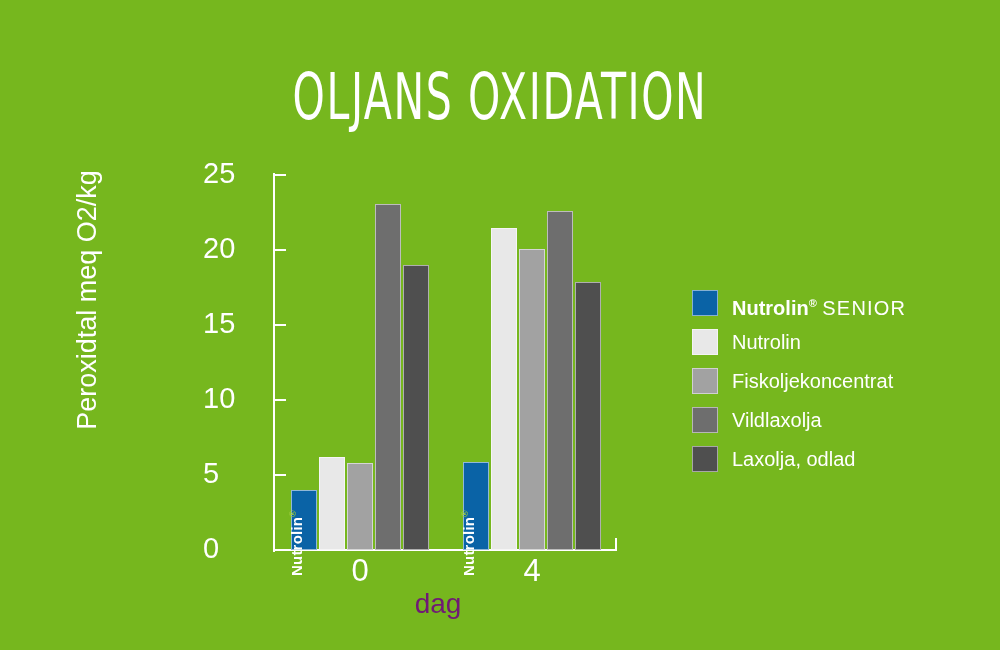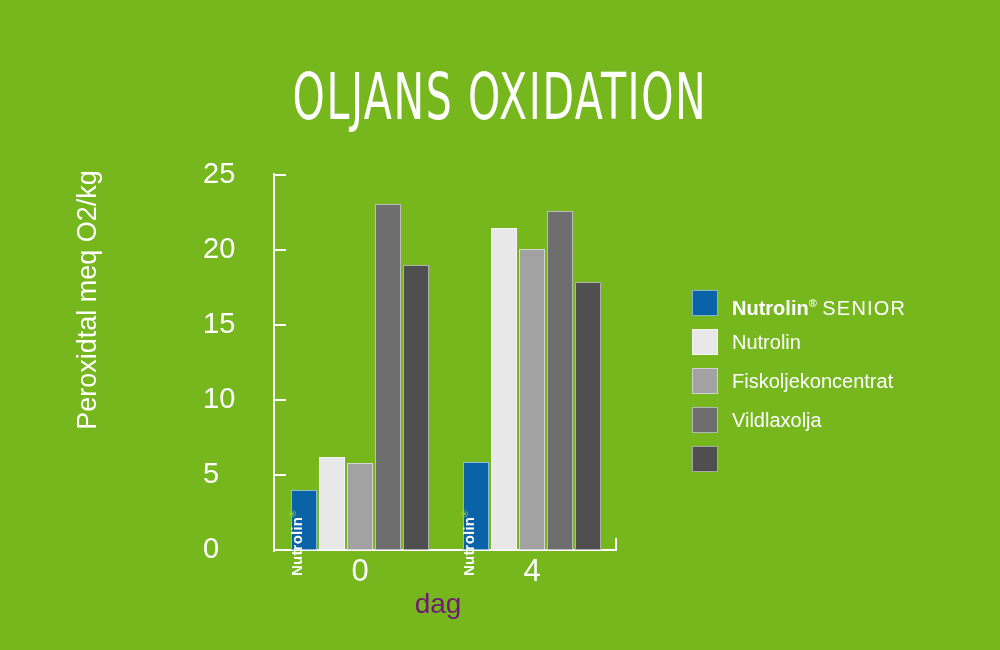--- a/index.html
+++ b/index.html
@@ -260,16 +260,17 @@
       <div class="legend-row">
         <div class="legend-swatch" style="background: rgb(162, 162, 162);"></div>
         <div class="legend-label">Fiskoljekoncentrat</div>
       </div>
       <div class="legend-row">
         <div class="legend-swatch" style="background: rgb(110, 110, 110);"></div>
         <div class="legend-label">Vildlaxolja</div>
       </div>
       <div class="legend-row">
         <div class="legend-swatch" style="background: rgb(79, 79, 79);"></div>
+        <div class="legend-label">Laxolja, odlad</div>
       </div>
     </div>
 
 </div>
 
 </body></html>

